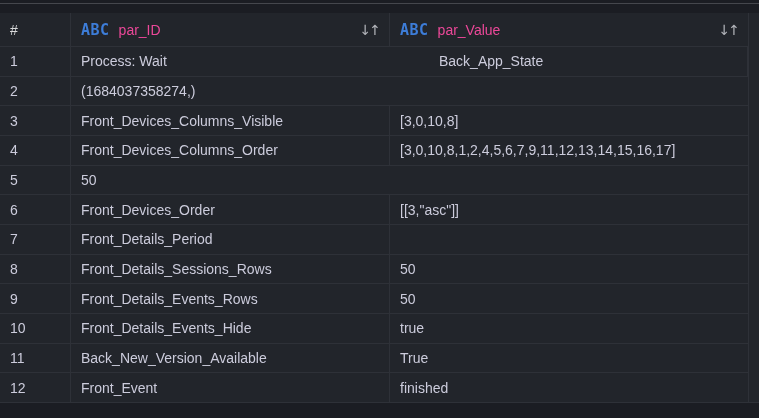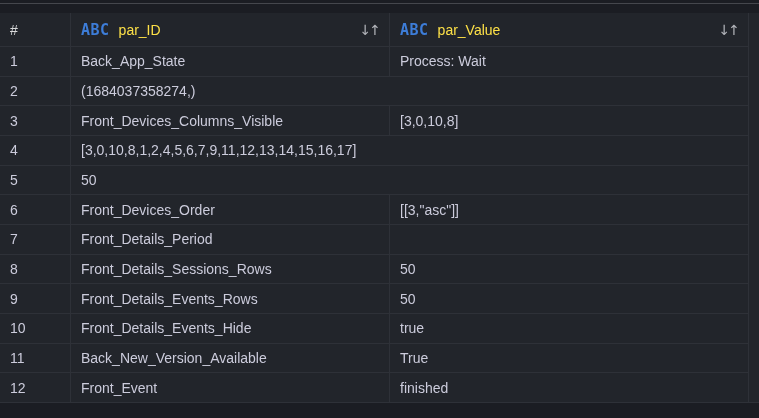--- a/index.html
+++ b/index.html
@@ -32,21 +32,21 @@
   }
   .col-num { width: 71px; border-right: 1px solid #2e3138; flex: none; }
   .col-id  { width: 319px; border-right: 1px solid #2e3138; flex: none; }
   .col-val { flex: 1; }
   .type-icon {
     color: #3d7dd9;
     font-family: "DejaVu Sans Mono", monospace;
     font-size: 15px; font-weight: 700; letter-spacing: 0.5px;
     margin-right: 9px; flex: none;
   }
-  .th-label { color: #fde047; }
+  .th-label { color: #ec4899; }
   .sort-icon {
     margin-left: auto;
     color: #b2b4ba; font-size: 14px;
     letter-spacing: -2px;
     padding-left: 8px; flex: none;
     font-family: "DejaVu Sans", sans-serif;
   }
   .bottom-strip { flex: 1; background: #1b1d23; border-top: 1px solid #2e3138; margin-top: -1px; }
 </style>
 </head>
@@ -71,37 +71,38 @@
         </div>
         <div class="th col-val">
           <span class="type-icon">ABC</span>
           <span class="th-label">par_Value</span>
           <span class="sort-icon">↓↑</span>
         </div>
       </div>
       <div class="tbody">
   <div class="tr">
     <div class="td col-num">1</div>
+    <div class="td col-val">Process: Wait</div>
     <div class="td col-id">Back_App_State</div>
-    <div class="td col-val">Process: Wait</div>
   </div>
 
   <div class="tr">
     <div class="td col-num">2</div>
     <div class="td col-val">(1684037358274,)</div>
   </div>
 
   <div class="tr">
     <div class="td col-num">3</div>
     <div class="td col-id">Front_Devices_Columns_Visible</div>
     <div class="td col-val">[3,0,10,8]</div>
   </div>
 
   <div class="tr">
     <div class="td col-num">4</div>
+    <div class="td col-id">Front_Devices_Columns_Order</div>
     <div class="td col-val">[3,0,10,8,1,2,4,5,6,7,9,11,12,13,14,15,16,17]</div>
   </div>
 
   <div class="tr">
     <div class="td col-num">5</div>
     <div class="td col-val">50</div>
   </div>
 
   <div class="tr">
     <div class="td col-num">6</div>

